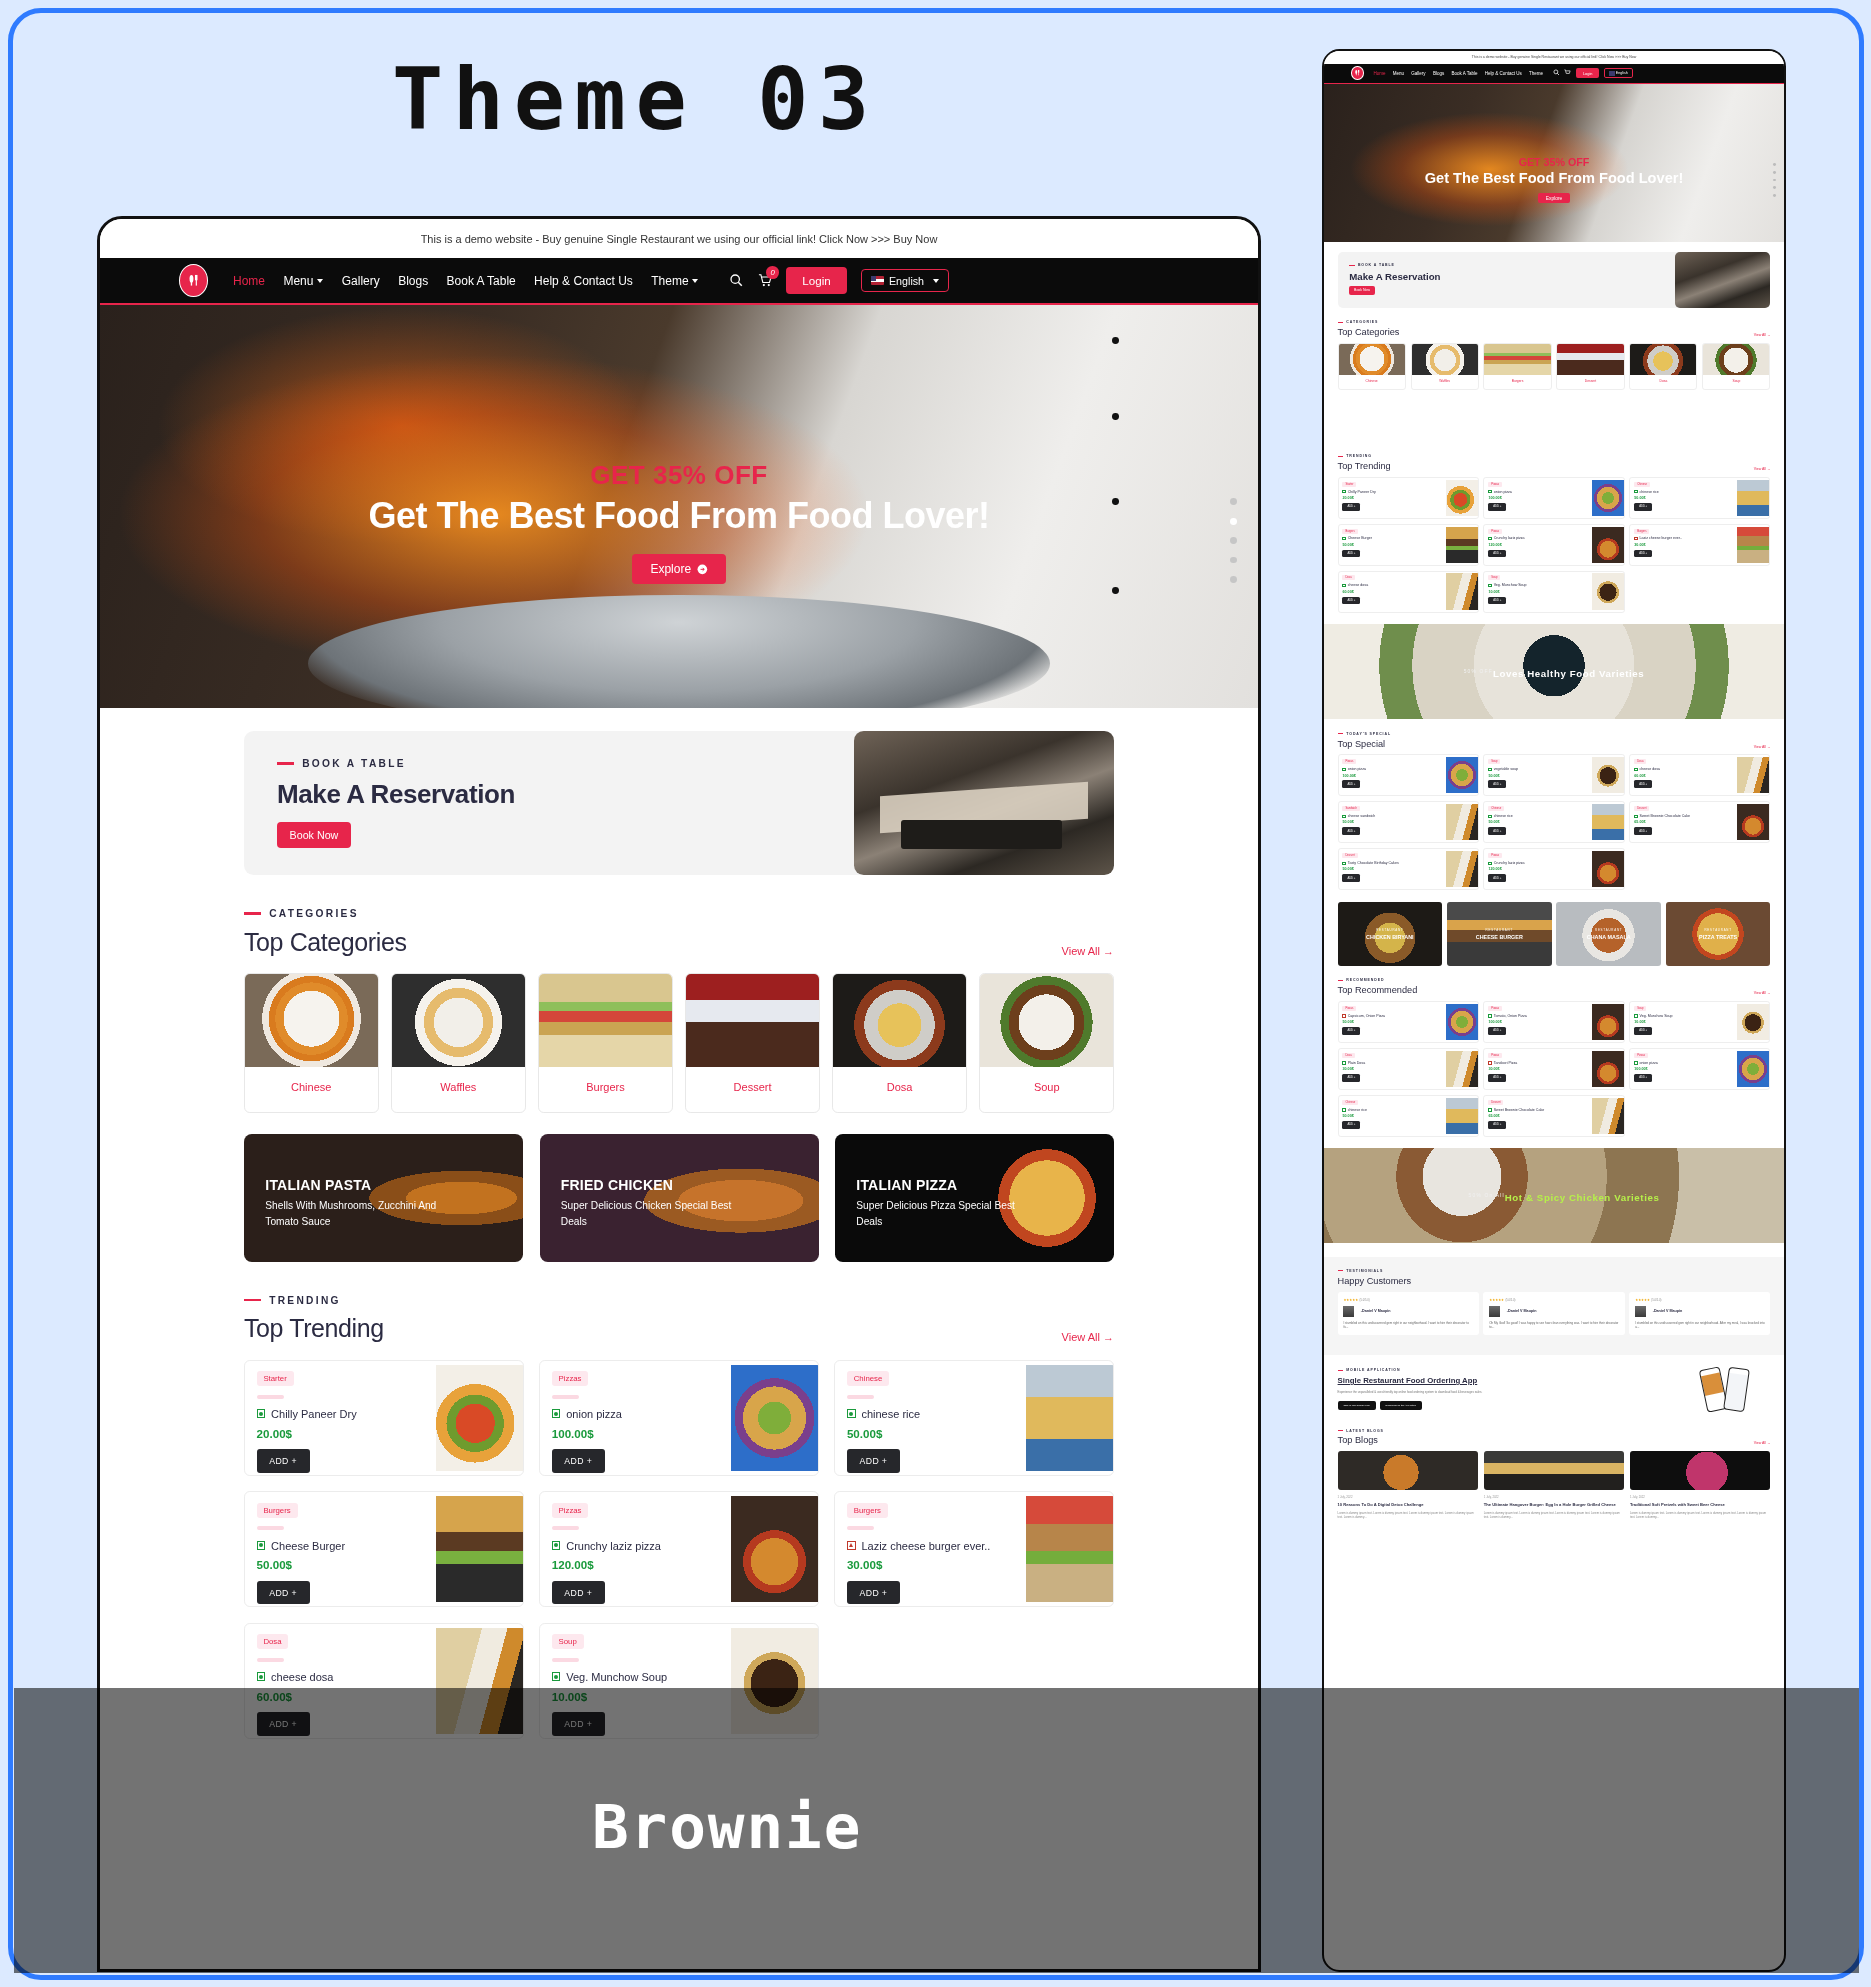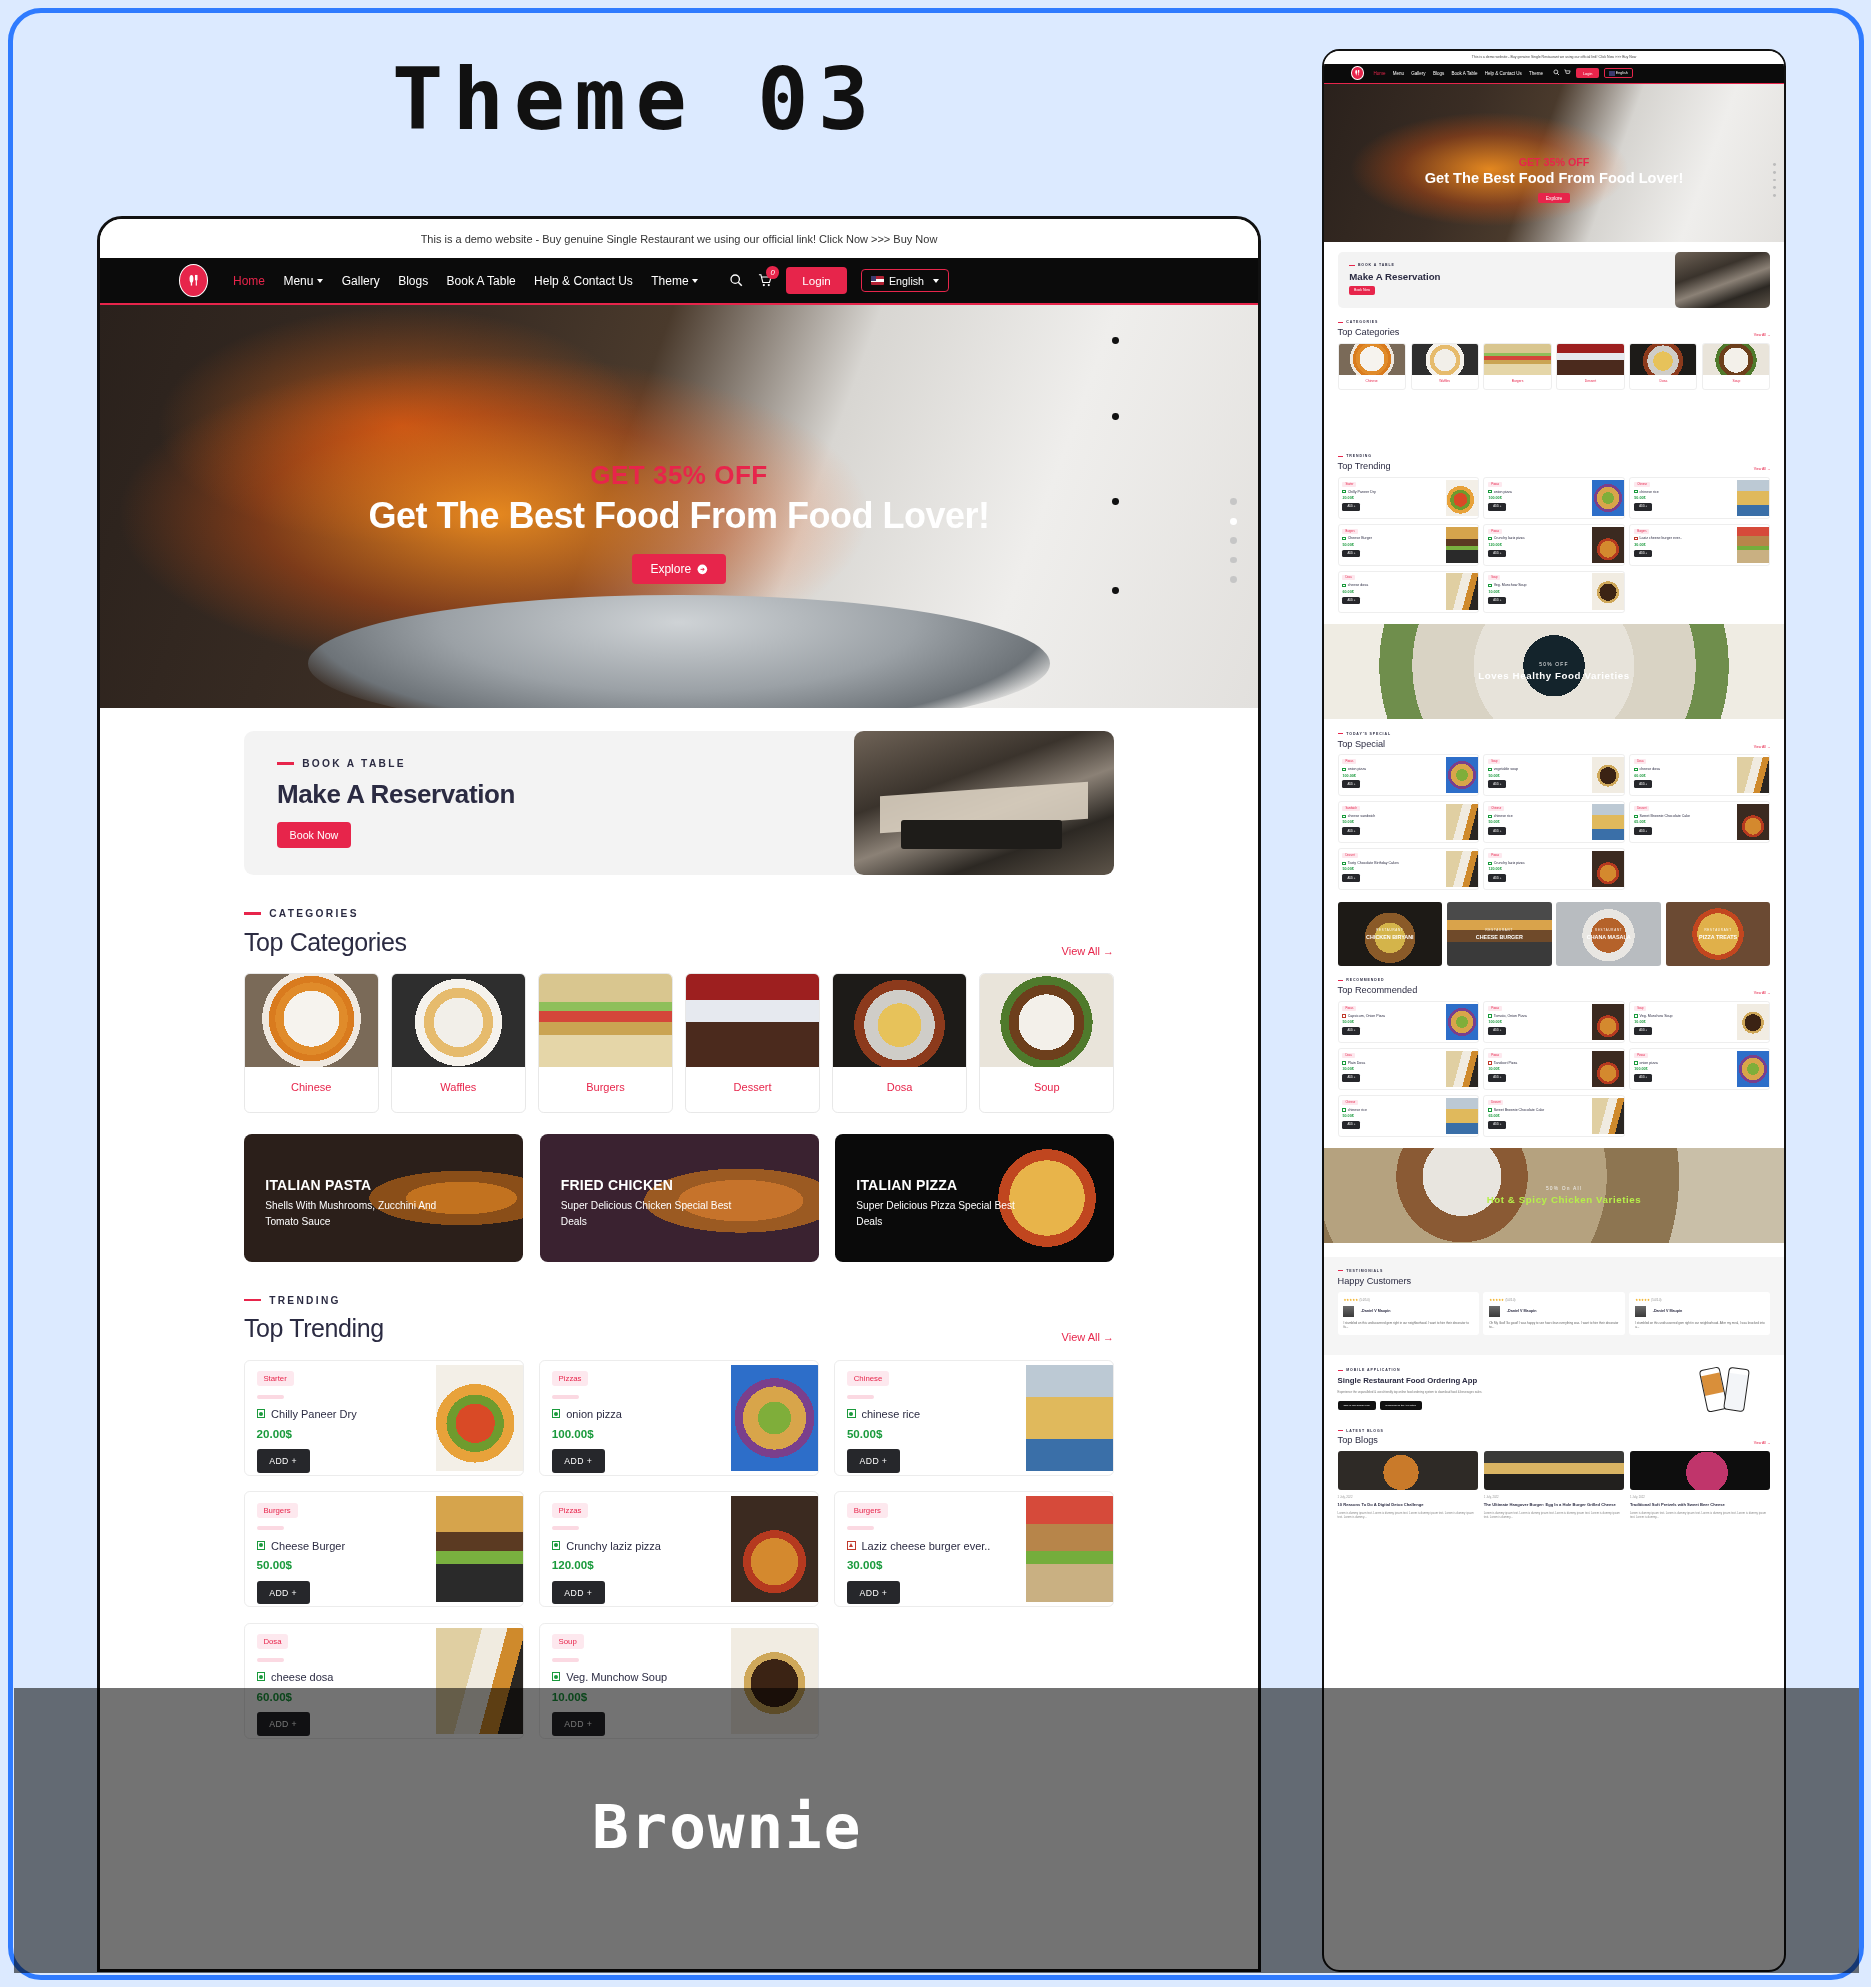--- a/index.html
+++ b/index.html
@@ -293,40 +293,40 @@
   .pv-prods { display:grid; grid-template-columns:repeat(3,1fr); gap:4.9px; margin-top:5.8px; }
   .pv-prod { border:0.6px solid #eee; border-radius:2.9px; height:42px; display:flex; overflow:hidden; }
   .pv-pl { flex:1; padding:3.9px 0 0 3.9px; display:flex; flex-direction:column; }
   .pv-tag { align-self:flex-start; background:#fde8ee; color:#e7254b; font-size:2.7px; padding:1px 2.9px; border-radius:1px; }
   .pv-pname { font-size:3.6px; color:#2b2b42; margin-top:2.9px; display:flex; gap:1.9px; line-height:1.25; }
   .pv-veg { width:3.4px;height:3.4px;border:0.6px solid #1a9a3c;flex:none;margin-top:0.6px; }
   .pv-nonveg { width:3.4px;height:3.4px;border:0.6px solid #c0392b;flex:none;margin-top:0.6px; }
   .pv-price { font-size:3.7px;color:#1a9a3c;font-weight:bold;margin-top:1.9px; }
   .pv-add { align-self:flex-start;margin-top:2.9px;background:#26272b;color:#fff;border:none;font-size:2.7px;padding:2.4px 4.9px;border-radius:1.5px; }
   .pv-pimg { width:32px; align-self:stretch; margin:1.9px 0; }
-  .pv-banner { height:95px; position:relative; display:flex; align-items:center; justify-content:center; flex-direction:column; margin-top:11.6px; }
+  .pv-banner { height:95px; position:relative; display:flex; align-items:center; justify-content:center; margin-top:11.6px; }
   .pv-banner.healthy { background: radial-gradient(circle at 50% 44%, #14242c 0 13%, #e7e3da 13% 34%, #d9d3c4 34% 60%, #6f8e4c 60% 74%, #efece3 74%); }
   .pv-banner.spicy { background: radial-gradient(circle at 30% 30%, #e8e5df 0 12%, #8a5a34 12% 20%, #b5a27f 20% 44%, #8d7551 44% 66%, #c9bfa8 66%); padding-left: 20px; }
   .pv-banner .pv-b-sub { font-size:4.9px; color:#f0f0f0; letter-spacing:1.2px; }
   .pv-banner .pv-b-title { font-size:9.7px; font-weight:bold; color:#fff; margin-top:2.9px; letter-spacing:0.6px; }
   .pv-banner.spicy .pv-b-title { color:#b6f04a; }
   .pv-rests { display:grid; grid-template-columns:repeat(4,1fr); gap:4.9px; margin-top:11.6px; }
   .pv-rest { height:64px; border-radius:2.9px; position:relative; display:flex; align-items:center; justify-content:center; flex-direction:column; }
   .pv-rest .r-sub { font-size:2.9px; color:#fff; letter-spacing:0.8px; }
   .pv-rest .r-title { font-size:5.4px; font-weight:bold; color:#fff; margin-top:1.9px; text-align:center; }
   .pv-testi { background:#f5f5f5; padding:11.6px 13.6px 19.4px; margin-top:13.6px; }
   .pv-tcards { display:grid; grid-template-columns:repeat(3,1fr); gap:4.9px; margin-top:5.8px; }
   .pv-tcard { background:#fff; border-radius:2.9px; padding:4.9px 5.8px; }
   .pv-stars { color:#f0a500; font-size:3.3px; }
   .pv-tname { font-size:3.7px; font-weight:bold; color:#2b2b42; margin-left:3.9px; }
   .pv-trow { display:flex; align-items:center; gap:2.9px; margin-top:3.9px; }
   .pv-tavatar { width:10.7px; height:10.7px; background:linear-gradient(#6b6b6b,#3a3a3a); flex:none; }
   .pv-ttext { font-size:3px; color:#666; line-height:1.6; margin-top:3.9px; }
   .pv-app { padding:13.6px; display:flex; align-items:flex-start; position:relative; }
-  .pv-app h5 { font-size:7.8px; color:#2b2b42; margin-top:3.9px; line-height:1.35; }
+  .pv-app h5 { font-size:7.8px; color:#2b2b42; margin-top:3.9px; line-height:1.35;text-decoration:underline; }
   .pv-app p { font-size:2.9px; color:#777; margin-top:3.9px; max-width:146px; line-height:1.6; }
   .pv-stores { display:flex; gap:3.9px; margin-top:5.8px; }
   .pv-store { background:#111; color:#fff; font-size:2.5px; padding:2.9px 5.8px; border-radius:1.9px; }
   .pv-phones { margin-left:auto; margin-right:23px; display:flex; gap:1.9px; }
   .pv-phone { width:21.3px; height:43px; background:#111; border-radius:3.9px; border:1.5px solid #222; }
   .pv-phone.a { transform: rotate(-12deg); background:linear-gradient(#fff 0 12%, #d98f3a 12% 60%, #fff 60%); }
   .pv-phone.b { transform: rotate(8deg); background:linear-gradient(#fff 0 12%, #f3f5f8 12% 100%); }
   .pv-blogs { padding: 3.9px 13.6px 15.5px; }
   .pv-bgrid { display:grid; grid-template-columns:repeat(3,1fr); gap:5.8px; margin-top:5.8px; }
   .pv-bcard { }

